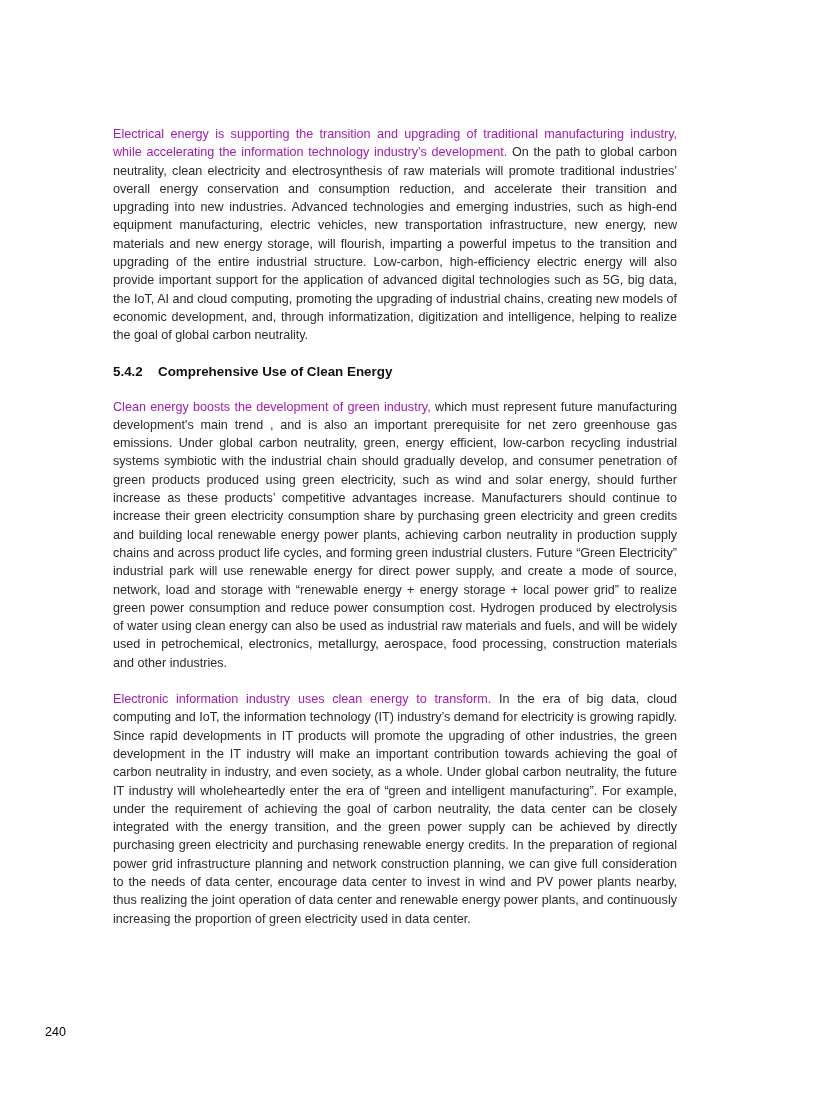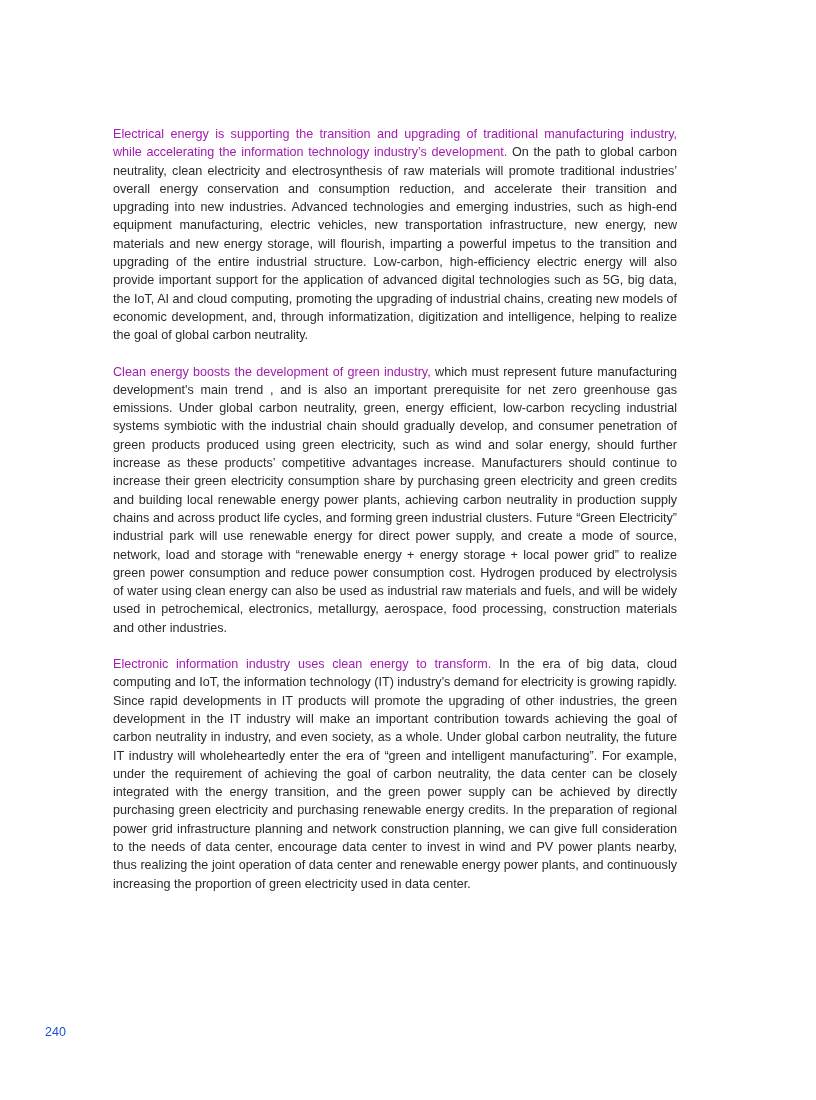--- a/index.html
+++ b/index.html
@@ -13,28 +13,29 @@
   .para { margin: 0 0 18px 0; }
   .lead { color: #a21caf; }
   .heading {
     font-family: "Liberation Sans", sans-serif;
     font-weight: bold; font-size: 13.4px; color: #111;
     margin: 0 0 17px 0; line-height: 18px;
   }
   .heading .num { display: inline-block; width: 45px; }
   .pagenum {
     position: absolute; left: 45px; top: 1025px;
-    font-family: "Liberation Sans", sans-serif; font-size: 12.5px; color: #1d4ed8;
+    font-family: "Liberation Sans", sans-serif; font-size: 12.5px; color: #000000;
   }
 </style>
 </head>
 <body>
 
 <div class="page">
   <p class="para"><span class="lead">Electrical energy is supporting the transition and upgrading of traditional manufacturing industry, while accelerating the information technology industry’s development.</span><span> On the path to global carbon neutrality, clean electricity and electrosynthesis of raw materials will promote traditional industries’ overall energy conservation and consumption reduction, and accelerate their transition and upgrading into new industries. Advanced technologies and emerging industries, such as high-end equipment manufacturing, electric vehicles, new transportation infrastructure, new energy, new materials and new energy storage, will flourish, imparting a powerful impetus to the transition and upgrading of the entire industrial structure. Low-carbon, high-efficiency electric energy will also provide important support for the application of advanced digital technologies such as 5G, big data, the IoT, AI and cloud computing, promoting the upgrading of industrial chains, creating new models of economic development, and, through informatization, digitization and intelligence, helping to realize the goal of global carbon neutrality.</span></p>
 
+  <h2 class="heading"><span class="num">5.4.2</span><span>Comprehensive Use of Clean Energy</span></h2>
 
   <p class="para"><span class="lead">Clean energy boosts the development of green industry,</span><span> which must represent future manufacturing development's main trend , and is also an important prerequisite for net zero greenhouse gas emissions. Under global carbon neutrality, green, energy efficient, low-carbon recycling industrial systems symbiotic with the industrial chain should gradually develop, and consumer penetration of green products produced using green electricity, such as wind and solar energy, should further increase as these products’ competitive advantages increase. Manufacturers should continue to increase their green electricity consumption share by purchasing green electricity and green credits and building local renewable energy power plants, achieving carbon neutrality in production supply chains and across product life cycles, and forming green industrial clusters. Future “Green Electricity” industrial park will use renewable energy for direct power supply, and create a mode of source, network, load and storage with “renewable energy + energy storage + local power grid” to realize green power consumption and reduce power consumption cost. Hydrogen produced by electrolysis of water using clean energy can also be used as industrial raw materials and fuels, and will be widely used in petrochemical, electronics, metallurgy, aerospace, food processing, construction materials and other industries.</span></p>
 
   <p class="para"><span class="lead">Electronic information industry uses clean energy to transform.</span><span> In the era of big data, cloud computing and IoT, the information technology (IT) industry’s demand for electricity is growing rapidly. Since rapid developments in IT products will promote the upgrading of other industries, the green development in the IT industry will make an important contribution towards achieving the goal of carbon neutrality in industry, and even society, as a whole. Under global carbon neutrality, the future IT industry will wholeheartedly enter the era of “green and intelligent manufacturing”. For example, under the requirement of achieving the goal of carbon neutrality, the data center can be closely integrated with the energy transition, and the green power supply can be achieved by directly purchasing green electricity and purchasing renewable energy credits. In the preparation of regional power grid infrastructure planning and network construction planning, we can give full consideration to the needs of data center, encourage data center to invest in wind and PV power plants nearby, thus realizing the joint operation of data center and renewable energy power plants, and continuously increasing the proportion of green electricity used in data center.</span></p>
 </div>
 
 <div class="pagenum">240</div>
 
 </body></html>

